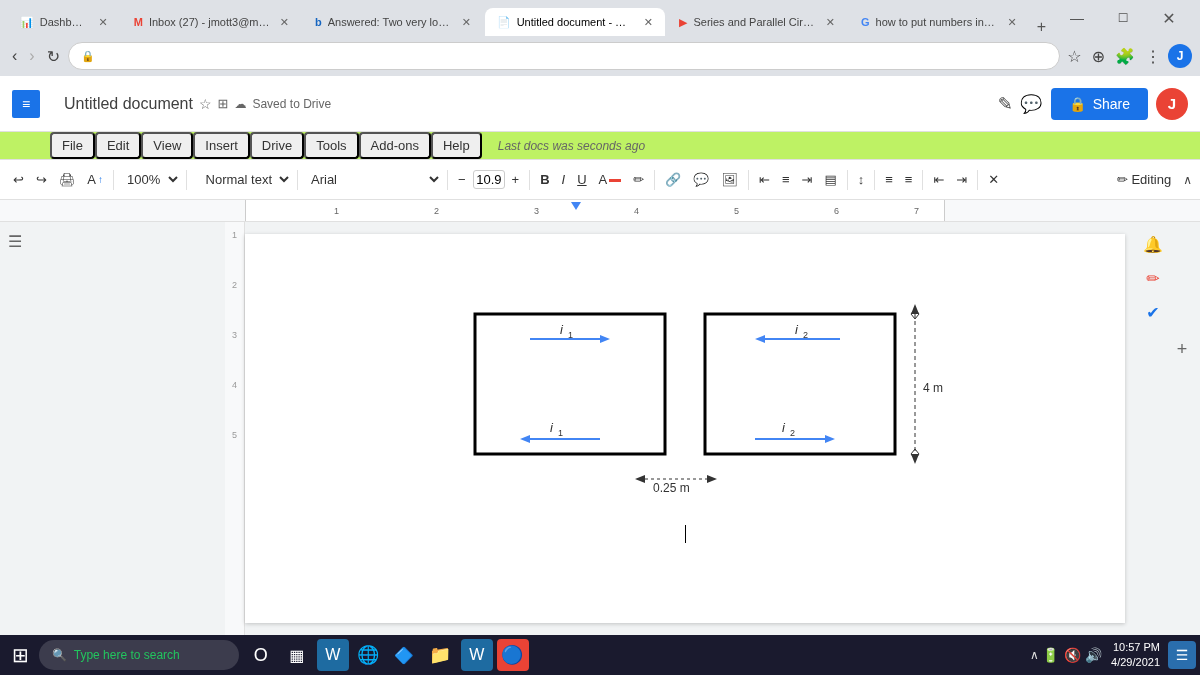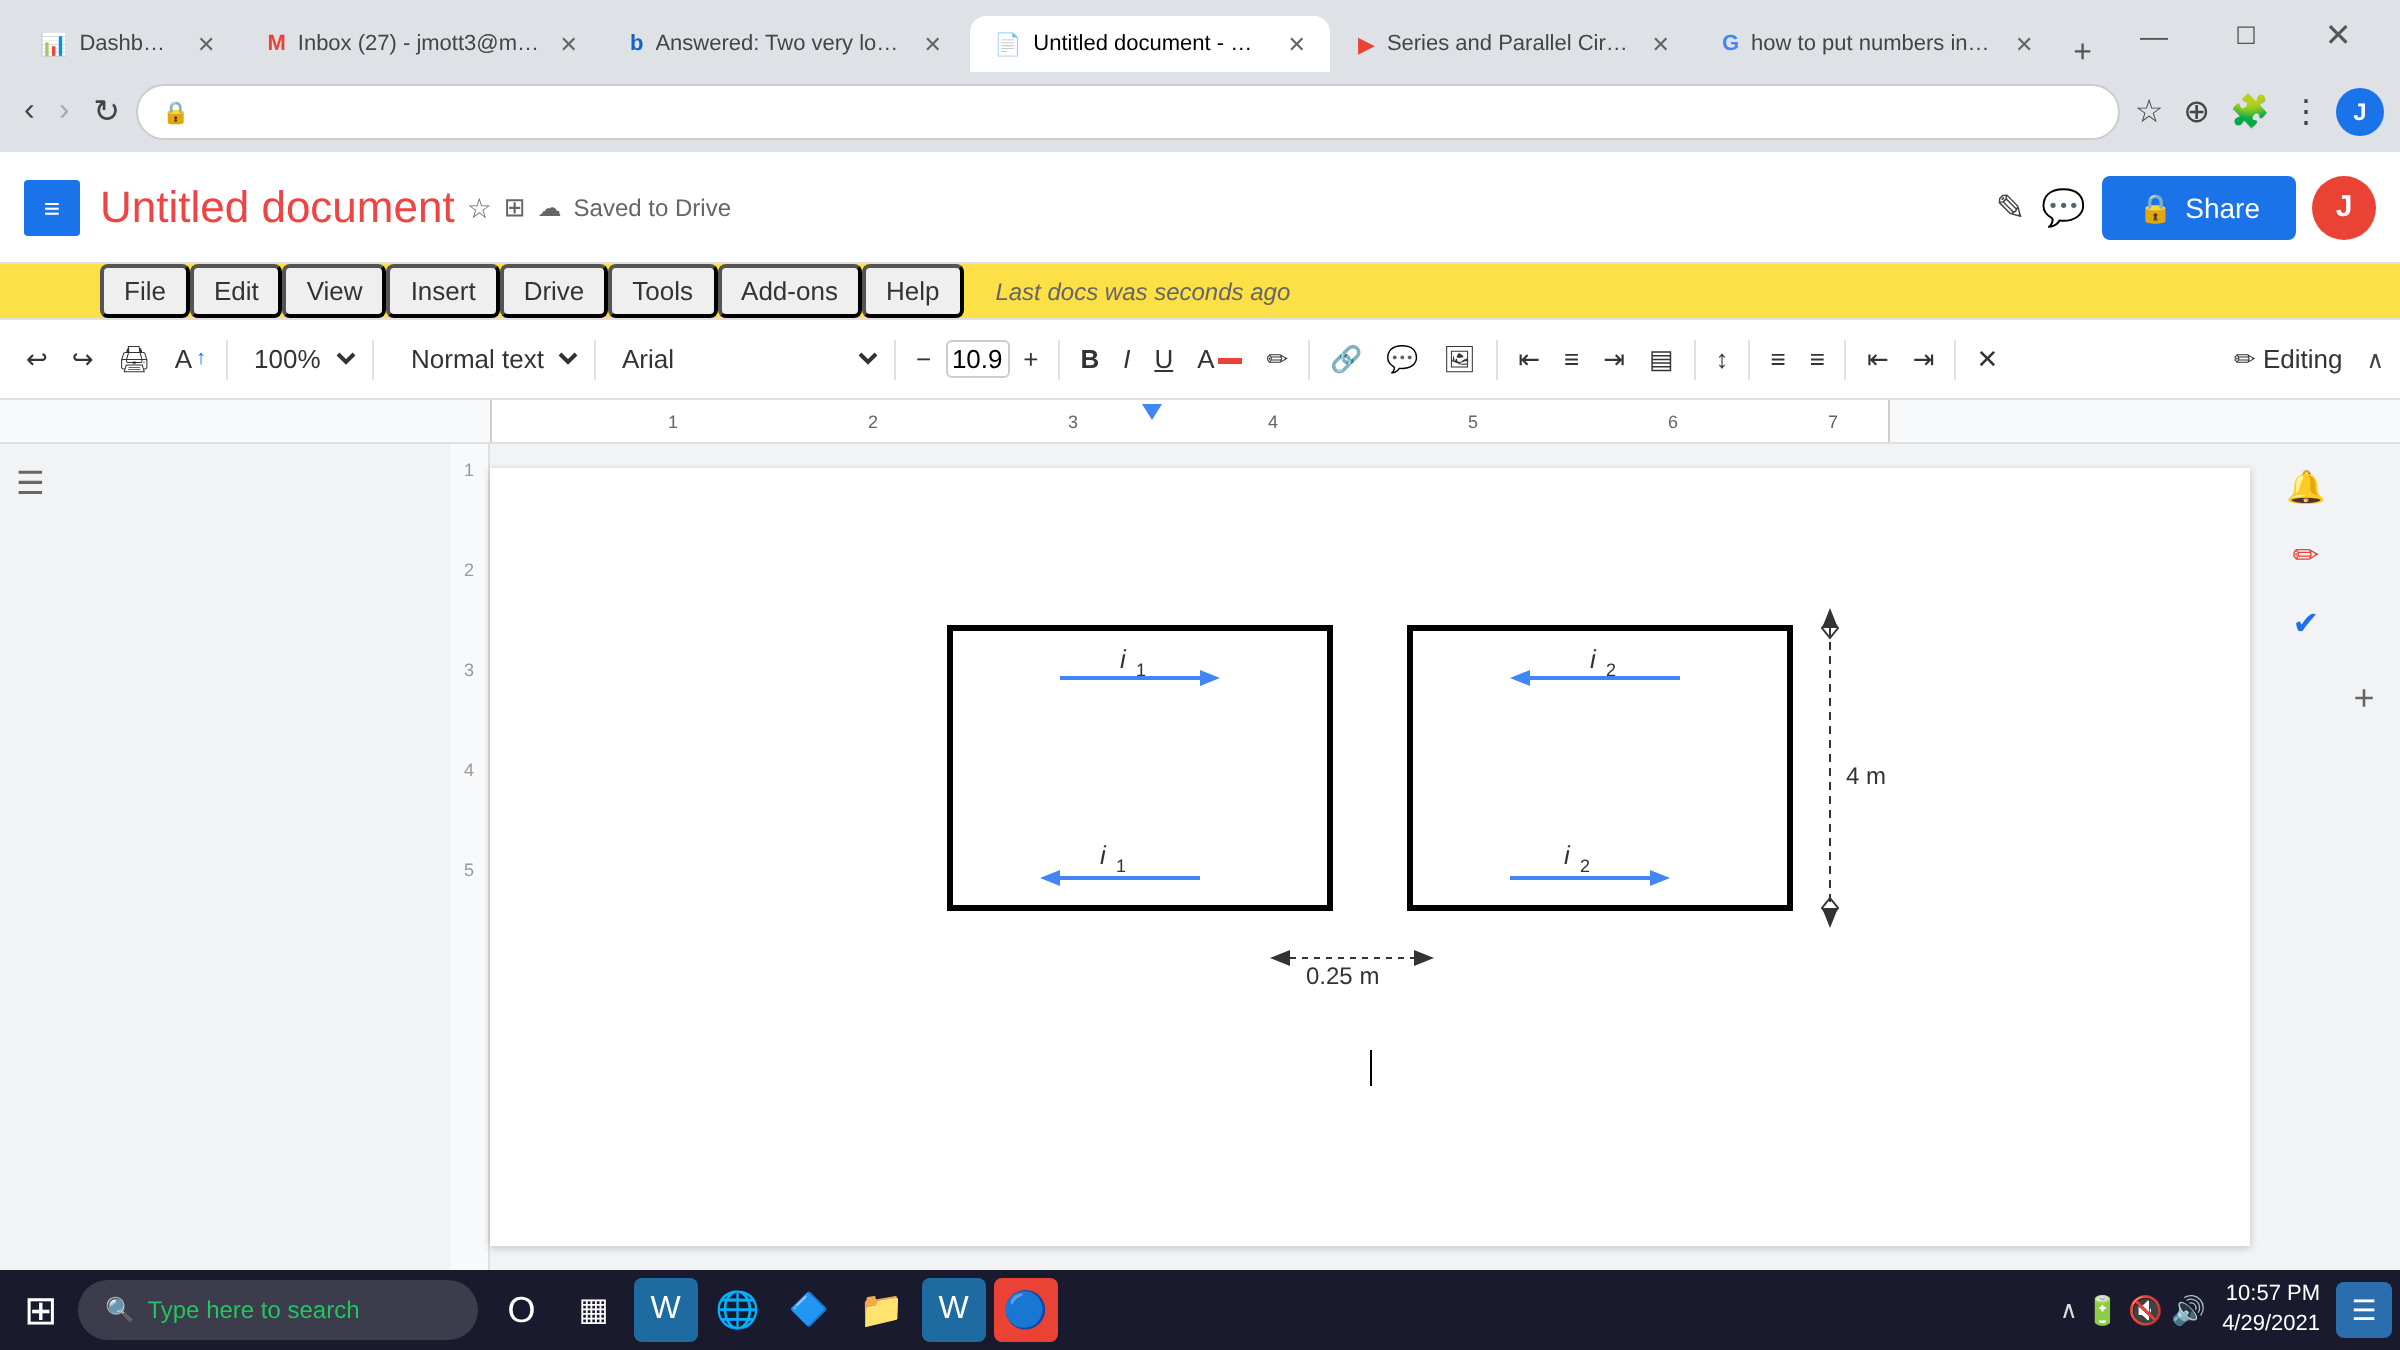--- a/index.html
+++ b/index.html
@@ -18,21 +18,21 @@
     .gdocs-logo { width: 28px; height: 28px; background: #1a73e8; display: flex; align-items: center; justify-content: center; border-radius: 2px; }
     .gdocs-logo-icon { color: #fff; font-size: 16px; font-weight: bold; }
     .gdocs-star { color: #666; font-size: 14px; cursor: pointer; }
     .gdocs-move { color: #666; font-size: 13px; cursor: pointer; }
     .share-btn { background: #1a73e8; color: #fff; border: none; border-radius: 4px; padding: 8px 18px; font-size: 14px; cursor: pointer; display: flex; align-items: center; gap: 6px; }
     .menu-item { padding: 4px 10px; cursor: pointer; border-radius: 4px; font-size: 13px; color: #333; }
     .last-edit { margin-left: 16px; font-size: 12px; color: #666; font-style: italic; }
     .toolbar-btn { background: none; border: none; cursor: pointer; padding: 4px 5px; border-radius: 3px; font-size: 13px; color: #333; display: flex; align-items: center; gap: 2px; }
     .toolbar-select { border: none; background: none; font-size: 13px; cursor: pointer; color: #333; padding: 2px 4px; border-radius: 3px; }
     .toolbar-separator { width: 1px; height: 20px; background: #e0e0e0; margin: 0 3px; }
-    .font-size-input { width: 32px; border: 1px solid #ccc; border-radius: 3px; text-align: center; font-size: 13px; padding: 1px 2px; }
+    .font-size-input { width: 32px; border: 1px solid #ccc; border-radius: 3px; text-align: right; font-size: 13px; padding: 1px 2px; }
     .bold-btn { font-weight: bold; }
     .italic-btn { font-style: italic; }
     .underline-btn { text-decoration: underline; }
     @keyframes blink { 0%,100%{opacity:1} 50%{opacity:0} }
     .wc-btn { background: none; border: none; width: 46px; height: 36px; cursor: pointer; font-size: 16px; color: #333; display: flex; align-items: center; justify-content: center; }
   </style>
 </head>
 <body>
 
 <div style="background:#dee1e6; height:36px; display:flex; align-items:flex-end; padding:0 8px; padding-top:6px; gap:2px;">
@@ -88,39 +88,39 @@
   <button class="browser-action-btn">⋮</button>
   <div class="profile-circle">J</div>
 </div>
 
 <div style="background:#fff; height:56px; display:flex; align-items:center; padding:0 12px; gap:10px; border-bottom:1px solid #e0e0e0;">
   <div class="gdocs-logo">
     <span class="gdocs-logo-icon" style="font-size:14px; color:#fff;">≡</span>
   </div>
   <div style="display:flex; flex-direction:column; flex:1;">
     <div style="display:flex; align-items:center; gap:6px;">
-      <span style="font-size:22px; color:#ef4444; font-weight:400;">Untitled document</span>
+      <span style="font-size:16px; color:#404040; font-weight:400;margin-left:14px;">Untitled document</span>
       <span class="gdocs-star">☆</span>
       <span class="gdocs-move">⊞</span>
       <span style="font-size:12px; color:#666;">☁</span>
       <span style="font-size:12px; color:#666;">Saved to Drive</span>
     </div>
   </div>
   <div style="display:flex; align-items:center; gap:8px;">
     <button style="background:none; border:none; font-size:18px; cursor:pointer; color:#444;">✎</button>
     <button style="background:none; border:none; font-size:18px; cursor:pointer; color:#444;">💬</button>
     <button class="share-btn">
       <span style="font-size:14px;">🔒</span>
       <span>Share</span>
     </button>
     <div style="width:32px; height:32px; border-radius:50%; background:#ea4335; color:#fff; display:flex; align-items:center; justify-content:center; font-size:15px; font-weight:bold; cursor:pointer;">J</div>
   </div>
 </div>
 
-<div style="background:#fde047; height:28px; display:flex; align-items:center; padding:0 50px; gap:0; border-bottom:1px solid #e0e0e0;">
+<div style="background:#bef264; height:28px; display:flex; align-items:center; padding:0 50px; gap:0; border-bottom:1px solid #e0e0e0;">
   <button class="menu-item">File</button>
   <button class="menu-item">Edit</button>
   <button class="menu-item">View</button>
   <button class="menu-item">Insert</button>
   <button class="menu-item">Drive</button>
   <button class="menu-item">Tools</button>
   <button class="menu-item">Add-ons</button>
   <button class="menu-item">Help</button>
   <span class="last-edit">Last docs was seconds ago</span>
 </div>

